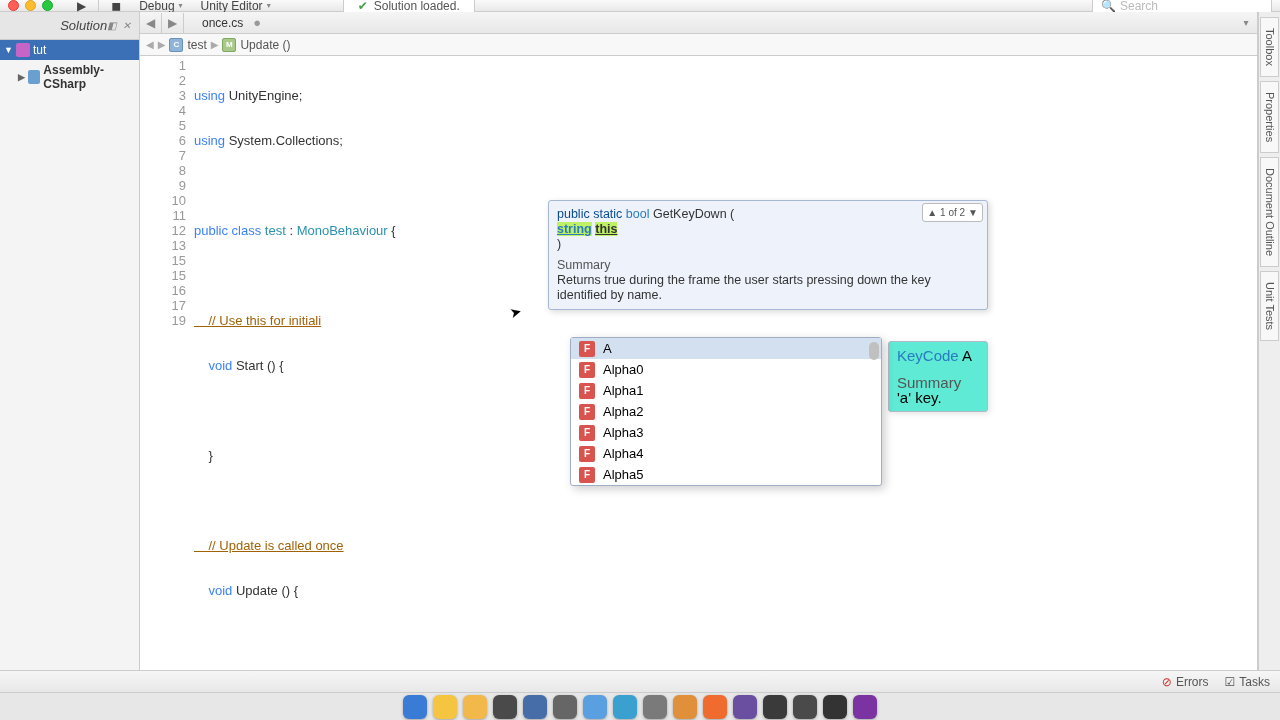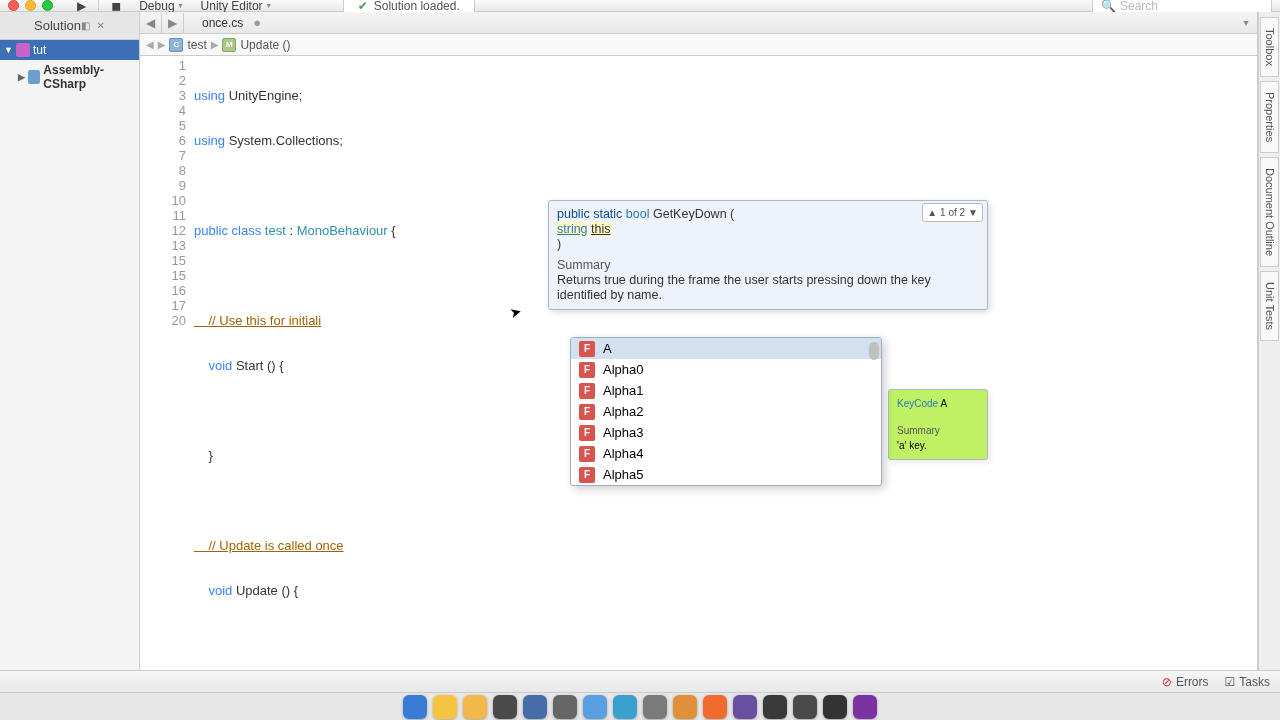--- a/index.html
+++ b/index.html
@@ -13,21 +13,21 @@
 .dot.yellow { background:#ffbd2e; border:1px solid #dfa123; }
 .dot.green { background:#28c940; border:1px solid #17a92c; }
 .tb-btn { padding:0 6px; display:flex; align-items:center; gap:4px; font-size:12px; color:#444; }
 .tb-sep { width:1px; height:16px; background:#ccc; }
 .status-pill { margin-left:60px; background:#fff; border:1px solid #ccc; border-radius:4px; padding:2px 14px; display:flex; align-items:center; gap:6px; font-size:12px; color:#555;}
 .search-box { margin-left:auto; background:#fff; border:1px solid #ccc; border-radius:4px; padding:2px 8px; font-size:12px; color:#999; display:flex; align-items:center; gap:4px; width:180px;}
 
 
 .main { display:flex; height: 658px; }
 .sidebar { width:140px; background:#f4f4f4; border-right:1px solid #ccc; display:flex; flex-direction:column; }
-.sb-header { background:#e6e6e6; border-bottom:1px solid #ccc; padding:6px 8px; font-size:13px; color:#444; display:flex; justify-content:center; align-items:center;}
+.sb-header { background:#e6e6e6; border-bottom:1px solid #ccc; padding:6px 8px; font-size:13px; color:#444; display:flex; justify-content:flex-end; align-items:center;font-style:italic;}
 .sb-tree { font-size:12px; color:#333; }
 .sb-row { padding:3px 4px; display:flex; align-items:center; gap:3px;}
 .sb-row.selected { background:#3b6fb6; color:#fff;}
 .sb-row.child { padding-left:18px; font-weight:bold; color:#333;}
 .tri { font-size:9px; }
 
 .editor-area { flex:1; display:flex; flex-direction:column; background:#fff; position:relative; border-right:1px solid #ccc;}
 .nav-row { height:22px; border-bottom:1px solid #ccc; background:linear-gradient(#f5f5f5,#e8e8e8); display:flex; align-items:center;}
 .nav-arrows { display:flex; }
 .nav-btn { width:22px; text-align:center; color:#888; font-size:12px; border-right:1px solid #ccc; line-height:20px;}
@@ -45,33 +45,33 @@
 .src { padding-top:2px; white-space:pre; color:#333; position:relative;}
 .src div { height:15px; }
 .kw { color:#3b82f6; }
 .typ { color:#2b91af; }
 .cmt { color:#a16207;text-decoration:underline; }
 
 
 .sig { position:absolute; top:144px; left:408px; width:440px; background:#eef3fb; border:1px solid #a6b8d4; border-radius:3px; padding:6px 8px; font-family: Menlo, Monaco, monospace; font-size:12.5px; color:#333; box-shadow:2px 2px 6px rgba(0,0,0,0.15); z-index:30;}
 .sig .kw2 { color:#0a4b8f; }
 .sig .typ2 { color:#2a7bbf;text-align:center; }
-.sig .hl { background:#fef9c3; text-decoration:underline; }
+.sig .hl { background:#bef264; text-decoration:underline;font-weight:bold; }
 .sig .hdr { color:#555; margin-top:6px; }
 .sig-pager { position:absolute; top:2px; right:4px; background:#fff; border:1px solid #bbb; border-radius:3px; font-size:10px; padding:1px 4px; color:#555; display:flex; align-items:center; gap:3px;}
 
 
 .ac { position:absolute; top:281px; left:430px; width:312px; background:#fff; border:1px solid #9faec5; border-radius:3px; box-shadow:3px 3px 10px rgba(0,0,0,0.2); font-family: Menlo, Monaco, monospace; font-size:13px; z-index:25;}
 .ac-row { padding:2px 8px; display:flex; align-items:center; gap:8px; height:21px;}
 .ac-row.sel { background:#d3e0f0; }
 .ac-ico { width:16px; height:16px; background:#d9534f; color:#fff; font-size:10px; font-weight:bold; display:flex; align-items:center; justify-content:center; border-radius:2px;}
 .ac-scroll { position:absolute; right:2px; top:4px; width:10px; height:18px; background:#c0c0c0; border-radius:5px;}
 
 
-.detail { position:absolute; top:285px; left:748px; width:100px; background:#bef264; border:1px solid #b0b8c4; border-radius:3px; padding:6px 8px; font-family: Menlo, Monaco, monospace; font-size:10px; box-shadow:2px 2px 6px rgba(0,0,0,0.1); z-index:24;margin-top:48px;}
+.detail { position:absolute; top:285px; left:748px; width:100px; background:#5eead4; border:1px solid #b0b8c4; border-radius:3px; padding:6px 8px; font-family: Menlo, Monaco, monospace; font-size:15px; box-shadow:2px 2px 6px rgba(0,0,0,0.1); z-index:24;}
 .detail .t { color:#2a7bbf; }
 .detail .hdr2 { color:#555; margin-top:12px;}
 
 
 .right-tabs { width:22px; background:#eee; border-left:1px solid #ccc; display:flex; flex-direction:column; padding-top:4px; gap:2px;}
 .rtab { writing-mode: vertical-rl; font-size:11px; color:#555; padding:10px 2px; border:1px solid #ccc; background:#f8f8f8; margin:1px; text-align:center; cursor:pointer;}
 
 
 .statusbar { position:absolute; bottom:28px; left:0; right:0; height:22px; background:linear-gradient(#f6f6f6,#e8e8e8); border-top:1px solid #ccc; display:flex; align-items:center; justify-content:flex-end; padding:0 10px; gap:16px; font-size:12px; color:#555;}
 .sb-item { display:flex; align-items:center; gap:4px;}
@@ -169,21 +169,21 @@
           <div>8</div>
           <div>9</div>
           <div>10</div>
           <div>11</div>
           <div>12</div>
           <div>13</div>
           <div>15</div>
           <div>15</div>
           <div>16</div>
           <div>17</div>
-          <div>20</div>
+          <div>19</div>
       </div>
       <div class="src">
         <div><span class="kw">using</span><span> UnityEngine;</span></div>
         <div><span class="kw">using</span><span> System.Collections;</span></div>
         <div></div>
         <div><span class="kw">public class </span><span class="typ">test</span><span> : </span><span class="typ">MonoBehaviour</span><span> {</span></div>
         <div></div>
         <div><span class="cmt">    // Use this for initiali</span></div>
         <div><span class="kw">    void</span><span> Start () {</span></div>
         <div></div>

